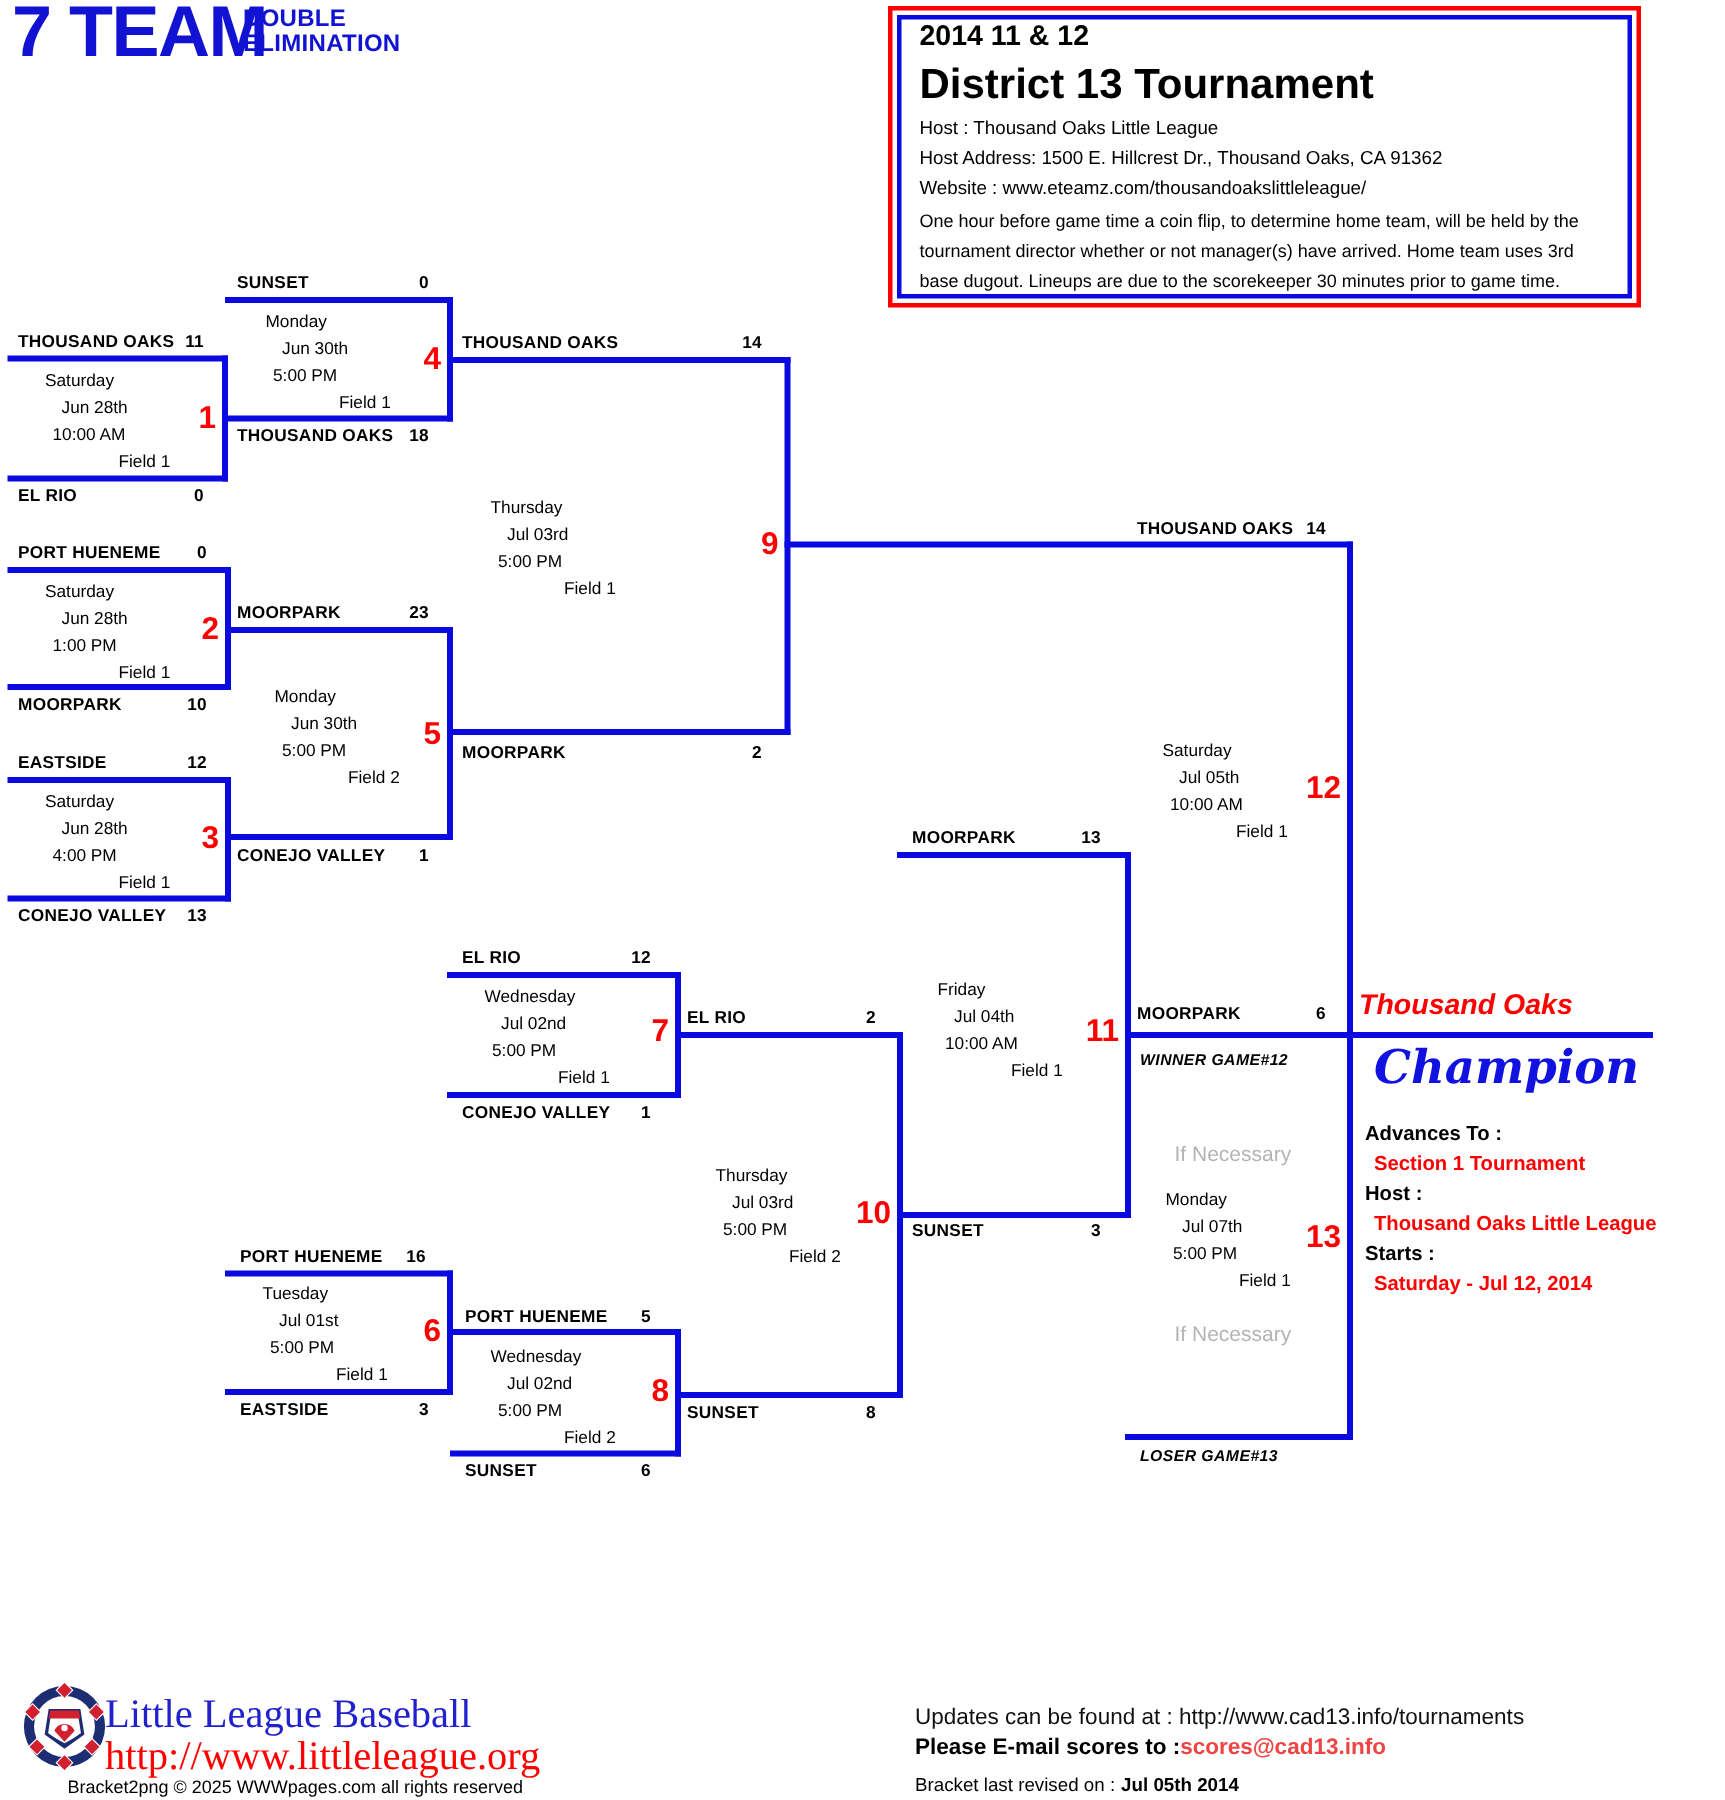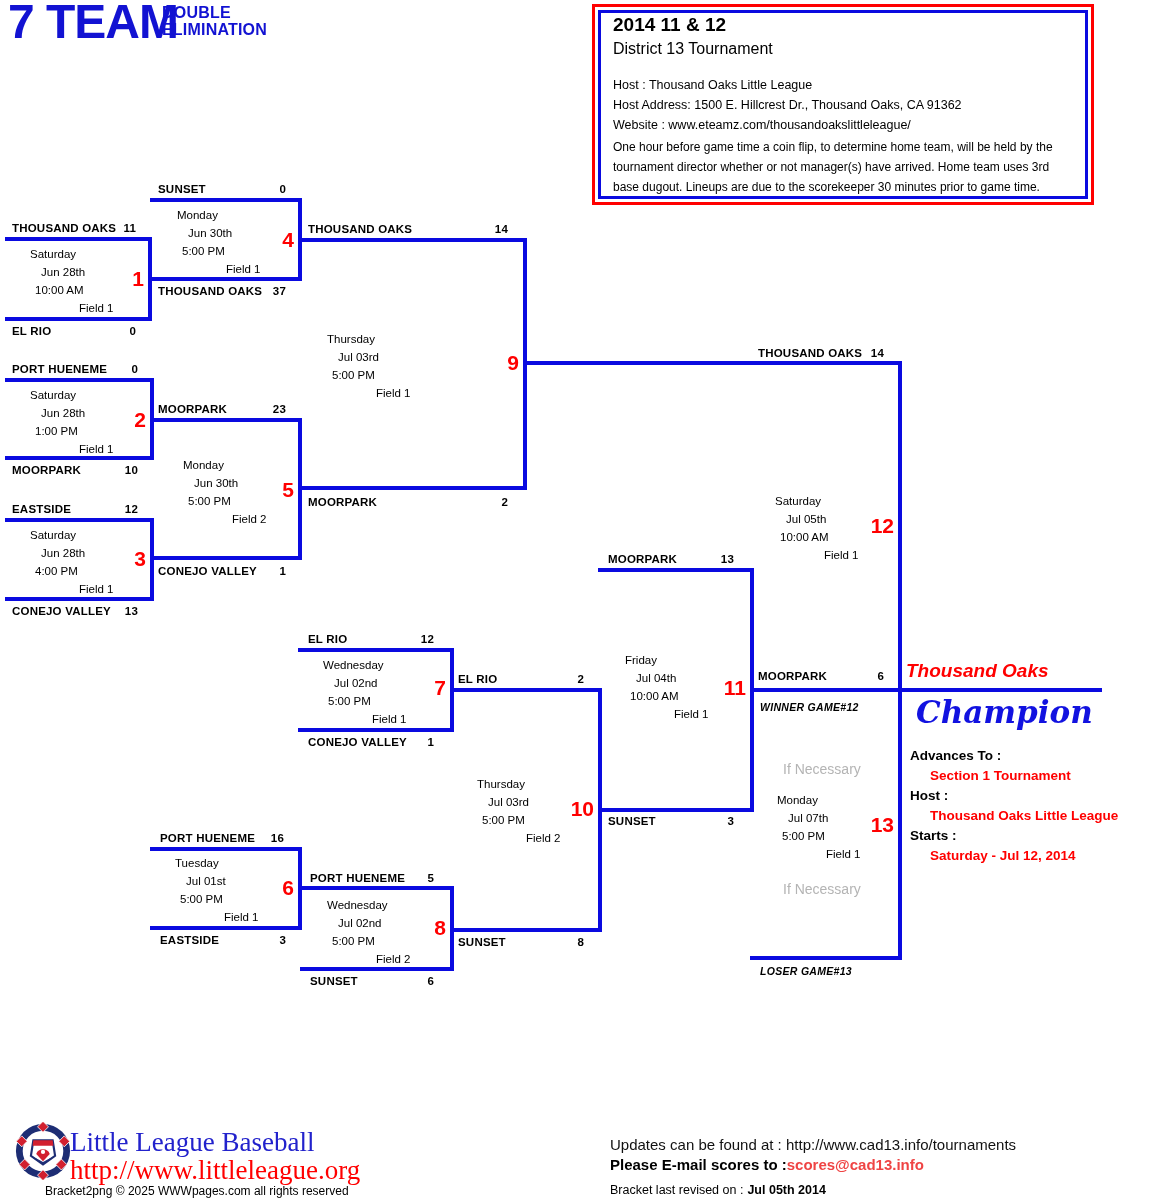--- a/index.html
+++ b/index.html
@@ -31,30 +31,30 @@
 
   
   .bigtitle { position:absolute; left:8px; top:-6px; color:#1212d2; font-size:48px; font-weight:bold; letter-spacing:-1px; }
   .subtitle { position:absolute; left:162px; color:#1212d2; font-size:16px; font-weight:bold; letter-spacing:0.2px; }
 
   
   .redbox { position:absolute; left:592px; top:4px; width:502px; height:201px; border:3px solid #ff0000; }
   .bluebox { position:absolute; left:598px; top:10px; width:490px; height:189px; border:3px solid #0a0ae0; }
   .ib-text { position:absolute; left:613px; color:#000; }
   .ib-year { top:14px; font-size:19px; font-weight:bold; }
-  .ib-title { top:40px; font-size:16px; font-weight:normal; }
+  .ib-title { top:40px; font-size:28px; font-weight:bold; }
   .ib-line { font-size:12.5px; }
   .ib-note { font-size:12px; }
 
   
   .champ-team { position:absolute; left:906px; top:660px; color:#ff0000; font-size:19px; font-weight:bold; font-style:italic; }
   .champ-word { position:absolute; left:916px; top:694px; color:#1212e0; font-size:31px; font-weight:bold; font-style:italic; font-family:"DejaVu Serif", serif; }
   .adv { position:absolute; left:910px; top:746px; font-size:13.5px; line-height:20px; font-weight:bold; }
   .adv .k { color:#000; }
-  .adv .v { color:#ff0000; margin-left:20px; }
+  .adv .v { color:#ff0000; margin-left:6px; }
 
   
   .ll-name { position:absolute; left:70px; top:1127px; font-family:"Liberation Serif", serif; color:#2222cc; font-size:27px; }
   .ll-url  { position:absolute; left:70px; top:1155px; font-family:"Liberation Serif", serif; color:#ff0000; font-size:27px; }
   .copyright { position:absolute; left:5px; top:1184px; font-size:12px; color:#000;margin-left:40px; }
   .updates { position:absolute; left:610px; top:1136px; font-size:15px; color:#111; }
   .emailrow { position:absolute; left:610px; top:1156px; font-size:15px; font-weight:bold; color:#000; }
   .emailrow .mail { color:#ef4444; }
   .revised { position:absolute; left:610px; top:1183px; font-size:12.5px; color:#000; }
   .revised b { margin-left:4px; }
@@ -144,21 +144,21 @@
   <div class="team" style="left:12px;top:605px;width:126px;">
       <span class="nm">CONEJO VALLEY</span>
       <span class="sc">13</span>
     </div>
   <div class="team" style="left:158px;top:183px;width:128px;">
       <span class="nm">SUNSET</span>
       <span class="sc">0</span>
     </div>
   <div class="team" style="left:158px;top:285px;width:128px;">
       <span class="nm">THOUSAND OAKS</span>
-      <span class="sc">37</span>
+      <span class="sc">18</span>
     </div>
   <div class="team" style="left:158px;top:403px;width:128px;">
       <span class="nm">MOORPARK</span>
       <span class="sc">23</span>
     </div>
   <div class="team" style="left:158px;top:565px;width:128px;">
       <span class="nm">CONEJO VALLEY</span>
       <span class="sc">1</span>
     </div>
   <div class="team" style="left:160px;top:832px;width:124px;">

